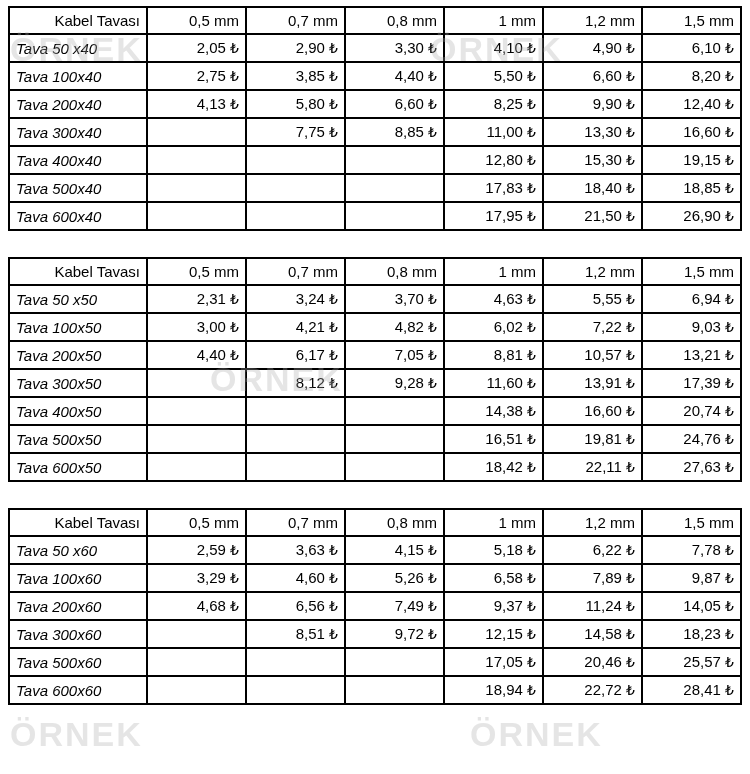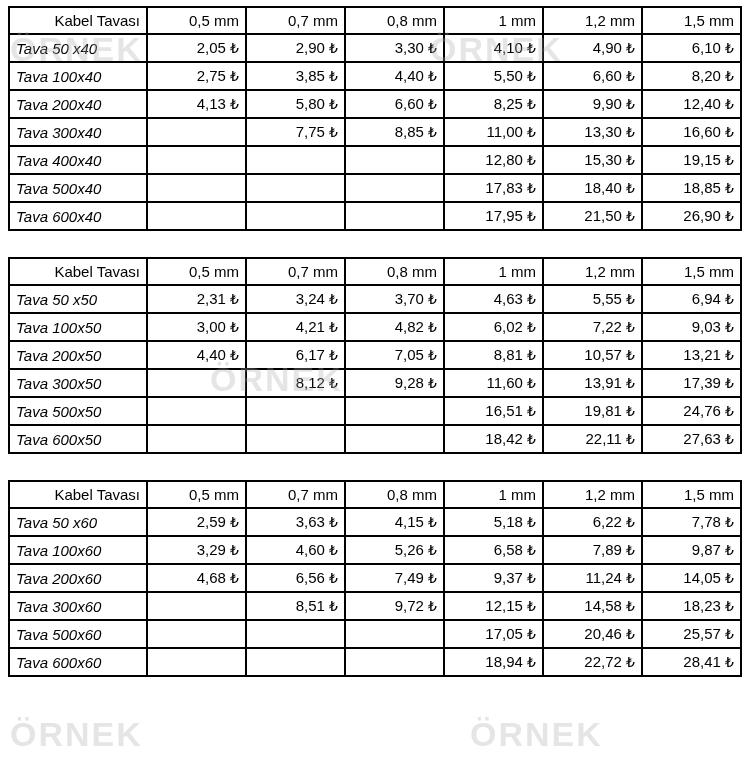--- a/index.html
+++ b/index.html
@@ -204,20 +204,29 @@
           <tr>
             <td class="label-col col-0">Tava 300x50</td>
             <td class="value-cell col-n"></td>
             <td class="value-cell col-n"><span>8,12</span> <span class="cur">₺</span></td>
             <td class="value-cell col-n"><span>9,28</span> <span class="cur">₺</span></td>
             <td class="value-cell col-n"><span>11,60</span> <span class="cur">₺</span></td>
             <td class="value-cell col-n"><span>13,91</span> <span class="cur">₺</span></td>
             <td class="value-cell col-n"><span>17,39</span> <span class="cur">₺</span></td>
           </tr>
           <tr>
+            <td class="label-col col-0">Tava 400x50</td>
+            <td class="value-cell col-n"></td>
+            <td class="value-cell col-n"></td>
+            <td class="value-cell col-n"></td>
+            <td class="value-cell col-n"><span>14,38</span> <span class="cur">₺</span></td>
+            <td class="value-cell col-n"><span>16,60</span> <span class="cur">₺</span></td>
+            <td class="value-cell col-n"><span>20,74</span> <span class="cur">₺</span></td>
+          </tr>
+          <tr>
             <td class="label-col col-0">Tava 500x50</td>
             <td class="value-cell col-n"></td>
             <td class="value-cell col-n"></td>
             <td class="value-cell col-n"></td>
             <td class="value-cell col-n"><span>16,51</span> <span class="cur">₺</span></td>
             <td class="value-cell col-n"><span>19,81</span> <span class="cur">₺</span></td>
             <td class="value-cell col-n"><span>24,76</span> <span class="cur">₺</span></td>
           </tr>
           <tr>
             <td class="label-col col-0">Tava 600x50</td>

